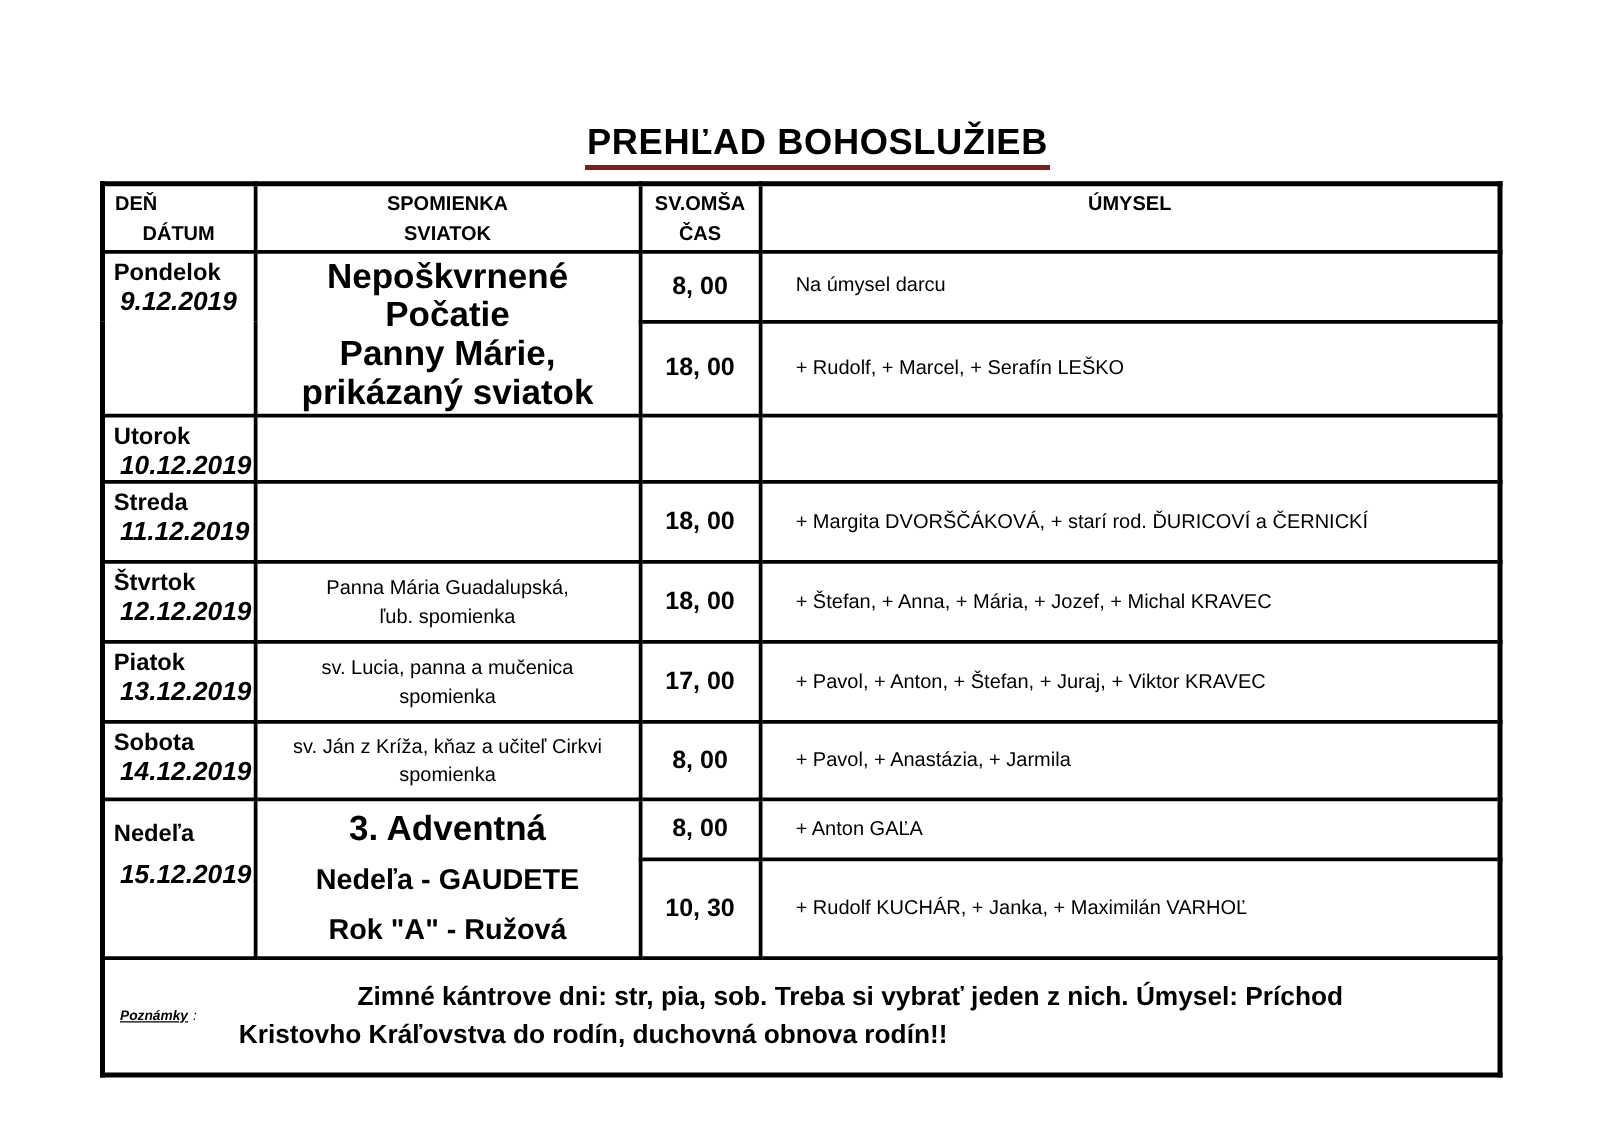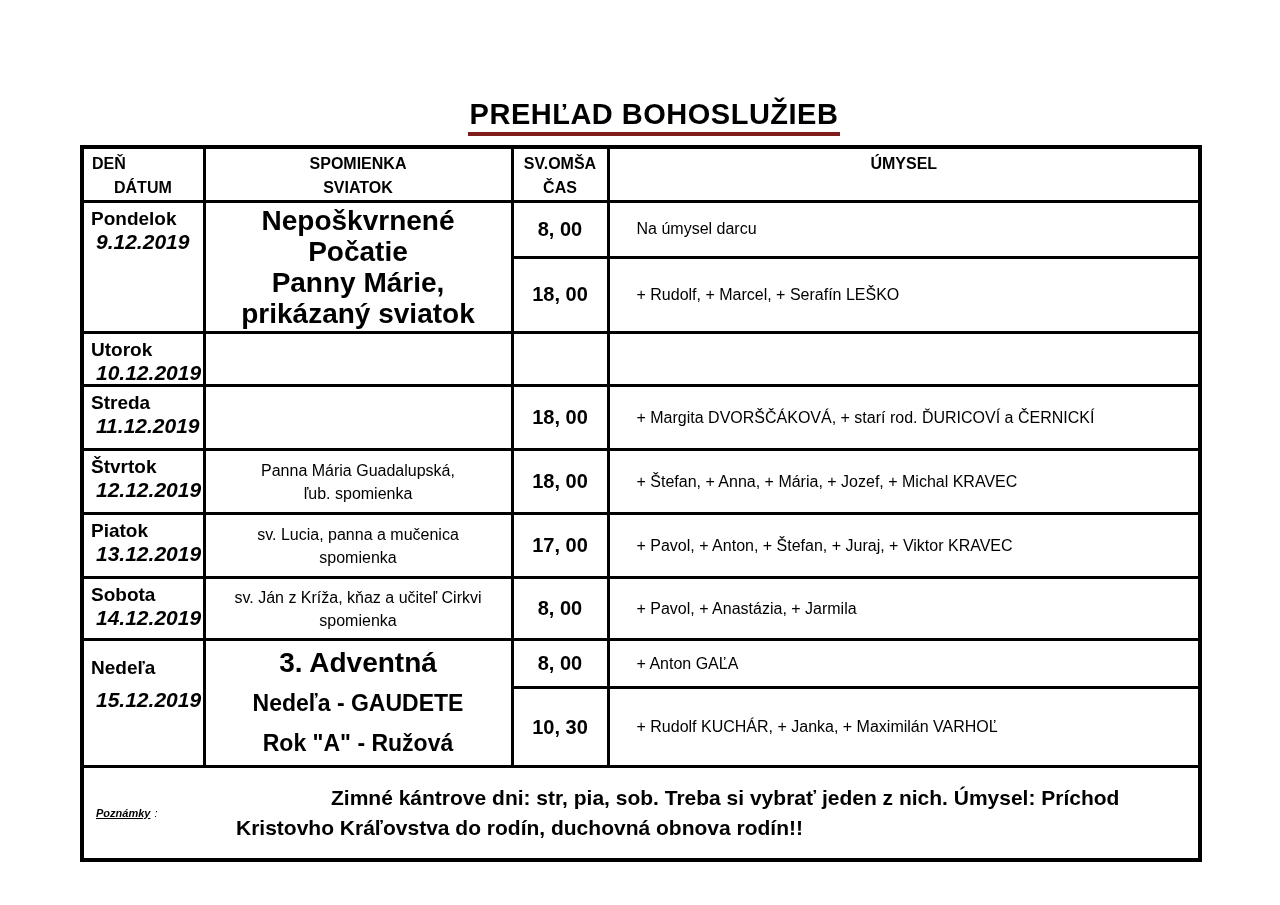--- a/index.html
+++ b/index.html
@@ -80,21 +80,21 @@
   tr.r-n1 { height: 47px; }
   tr.r-n2 { height: 77px; }
   tr.r-notes { height: 93px; }
 
   
   td.notes-cell { padding: 6px 8px 6px 12px; vertical-align: middle; }
   .notes-wrap { display: flex; align-items: center; }
   .notes-label { width: 95px; flex: 0 0 95px; font-size: 11px; font-weight: 700; font-style: italic; white-space: nowrap; }
   .notes-label .pz { text-decoration: underline; }
   .notes-label .colon { margin-left: 4px; font-weight: 400; }
-  .notes-text { font-weight: 700; font-size: 21px; line-height: 30px; margin-left: 45px; }
+  .notes-text { font-weight: 700; font-size: 21px; line-height: 30px; }
   .notes-line1 { margin-left: 95px; }
 </style>
 </head>
 <body>
 
 <div class="page">
 
   <div class="title-wrap">
     <span class="title">PREHĽAD BOHOSLUŽIEB</span>
   </div>

